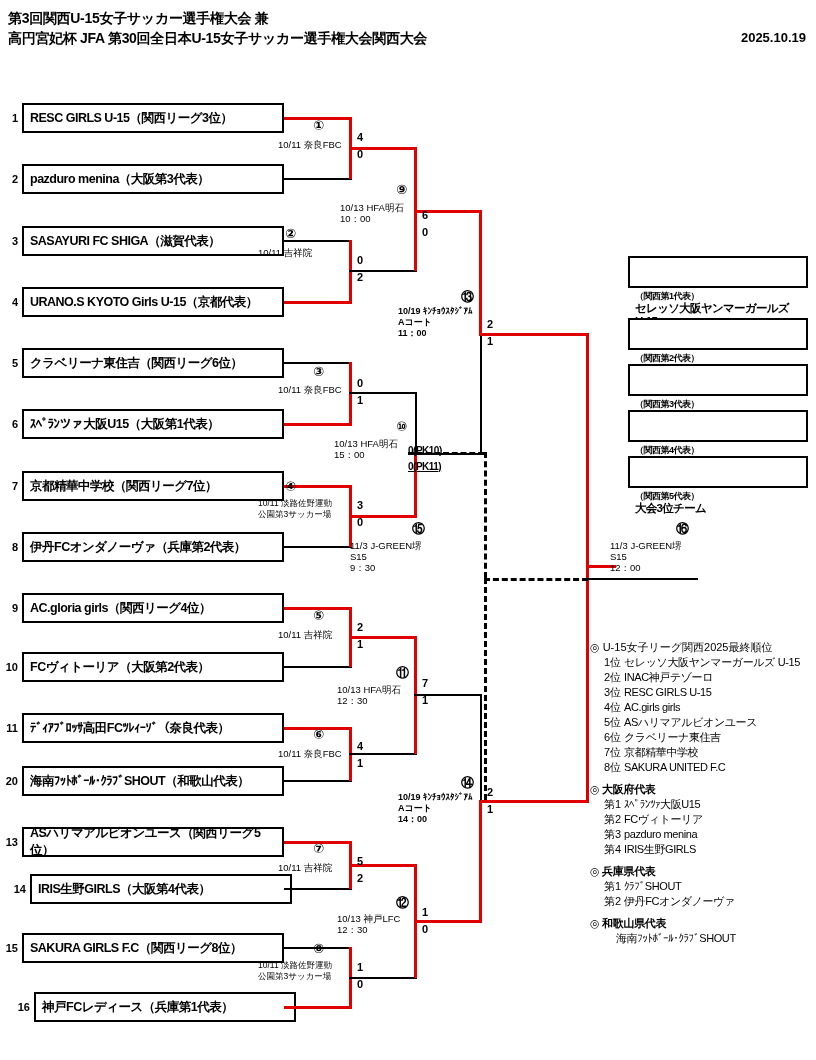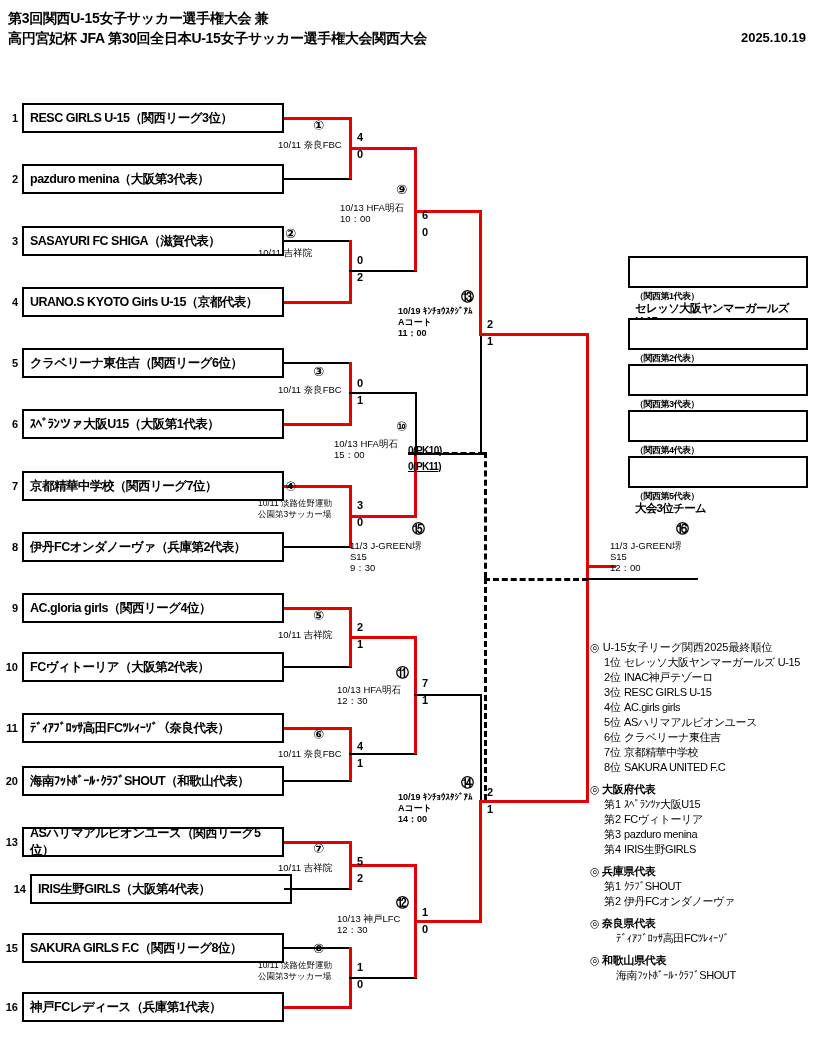--- a/index.html
+++ b/index.html
@@ -145,21 +145,21 @@
   <div class="seed" style="width:18px;">14</div>
   <div class="team">IRIS生野GIRLS（大阪第4代表）</div>
 </div>
 
 <div class="abs teamrow" style="left:0px;top:933px;">
   <div class="seed" style="width:18px;">15</div>
   <div class="team">SAKURA GIRLS F.C（関西リーグ8位）</div>
 </div>
 
 <div class="abs teamrow" style="left:0px;top:992px;">
-  <div class="seed" style="width:18px;">16</div>
+  <div class="seed" style="width:18px;padding-left:12px;">16</div>
   <div class="team">神戸FCレディース（兵庫第1代表）</div>
 </div>
 
 <div class="lnr hr" style="left:284px;top:117px;width:68px;"></div>
 <div class="ln h" style="left:284px;top:178px;width:68px;"></div>
 <div class="lnr vr" style="left:349px;top:117px;height:62px;"></div>
 
 <div class="ln h" style="left:284px;top:240px;width:68px;"></div>
 <div class="lnr hr" style="left:284px;top:301px;width:68px;"></div>
 <div class="lnr vr" style="left:349px;top:240px;height:62px;"></div>
@@ -398,20 +398,16 @@
     <div class="rowline">
         <div class="rk">第1</div>
         <div class="nm">ｸﾗﾌﾞSHOUT</div>
       </div>
     <div class="rowline">
         <div class="rk">第2</div>
         <div class="nm">伊丹FCオンダノーヴァ</div>
       </div>
   </div>
   <div class="sec">
-    <div class="st">◎ 奈良県代表</div>
-    <div class="indent">ﾃﾞｨｱﾌﾞﾛｯｻ高田FCﾂﾚｨｰｿﾞ</div>
-  </div>
-  <div class="sec">
     <div class="st">◎ 和歌山県代表</div>
     <div class="indent">海南ﾌｯﾄﾎﾞｰﾙ･ｸﾗﾌﾞSHOUT</div>
   </div>
 </div>
 
 </body></html>

